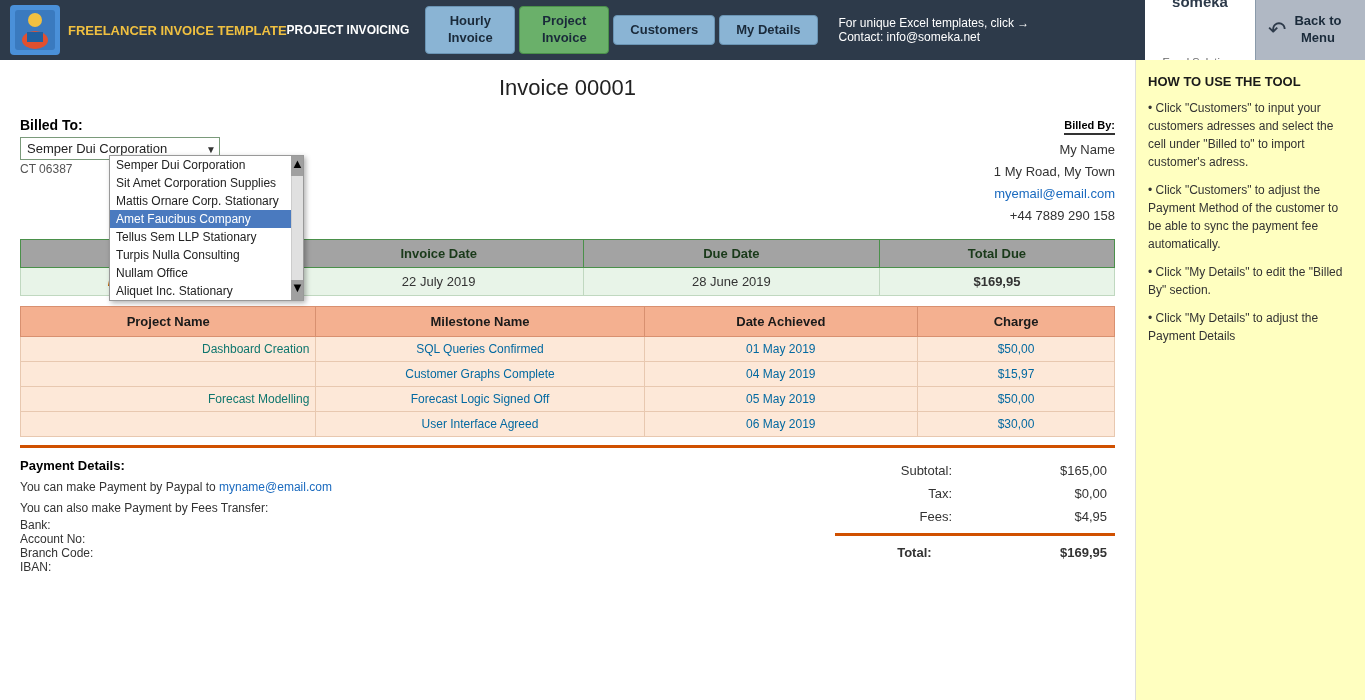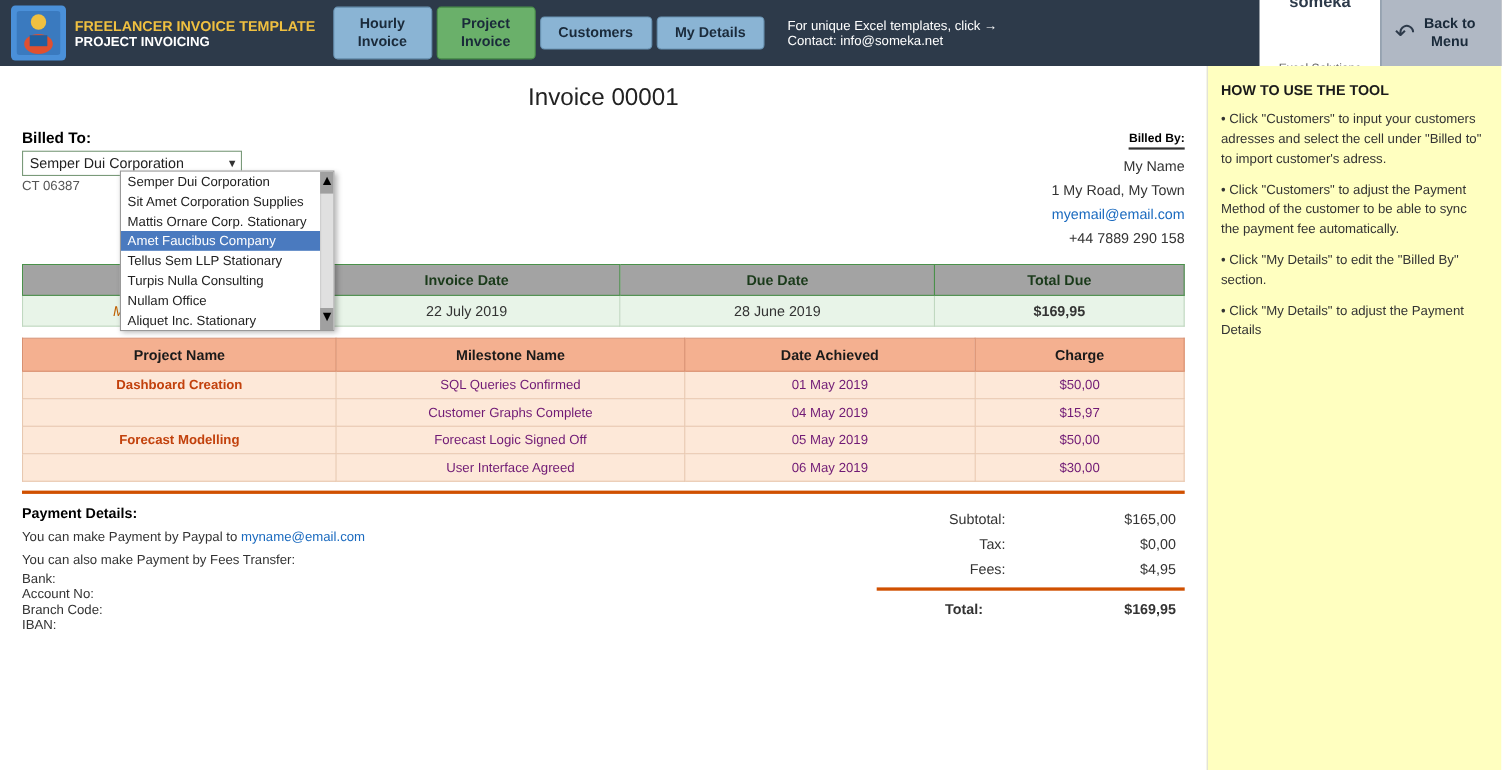--- a/index.html
+++ b/index.html
@@ -3,37 +3,37 @@
   <meta charset="utf-8">
   <style>
     * { margin: 0; padding: 0; box-sizing: border-box; }
     body { font-family: Arial, sans-serif; font-size: 13px; background: #fff; width: 1365px; height: 700px; overflow: hidden; }
 
     
     .header { background: #2d3a4a; display: flex; align-items: stretch; height: 60px; }
     .header-logo { display: flex; align-items: center; padding: 0 10px; min-width: 160px; }
     .logo-icon { width: 50px; height: 50px; background: #4a90d9; border-radius: 4px; display: flex; align-items: center; justify-content: center; margin-right: 8px; position: relative; }
     .logo-icon svg { width: 40px; height: 40px; }
-    .logo-text { display: flex; flex-direction: column; }
+    .logo-text { display: flex; flex-direction: row; }
     .logo-title { color: #f0c040; font-weight: bold; font-size: 13px; text-transform: uppercase; }
     .logo-subtitle { color: #fff; font-weight: bold; font-size: 12px; text-transform: uppercase; }
     .header-nav { display: flex; align-items: center; gap: 4px; padding: 8px 6px; }
     .nav-btn { background: #8ab4d4; border: 1px solid #6a94b4; border-radius: 4px; color: #1a2a3a; font-weight: bold; font-size: 13px; padding: 6px 16px; cursor: pointer; text-align: center; min-width: 90px; line-height: 1.3; }
     .header-promo { display: flex; flex-direction: column; justify-content: center; padding: 0 15px; color: #fff; font-size: 12px; flex: 1; }
     .header-brand { display: flex; flex-direction: column; align-items: center; justify-content: center; background: #fff; padding: 4px 14px; min-width: 110px; }
     .brand-name { font-weight: bold; font-size: 15px; color: #2d3a4a; }
     .brand-sub { font-size: 11px; color: #666; margin-top: 46px; }
     .header-back { display: flex; align-items: center; background: #b0b8c4; padding: 0 12px; cursor: pointer; min-width: 110px; gap: 8px; border-left: 1px solid #8a9aaa; }
     .back-arrow { font-size: 22px; color: #2d3a4a; }
     .back-text { font-weight: bold; font-size: 13px; color: #1a2a3a; line-height: 1.3; text-align: center; }
 
     
     .main { display: flex; height: 640px; }
     .content { flex: 1; padding: 15px 20px; overflow-y: auto; }
-    .sidebar { width: 268px; background: #ffffc0; border-left: 1px solid #ddd; padding: 14px 12px; overflow-y: auto; }
+    .sidebar { width: 230px; background: #ffffc0; border-left: 1px solid #ddd; padding: 14px 12px; overflow-y: auto; }
 
     
     .invoice-title { text-align: center; font-size: 22px; font-weight: normal; margin-bottom: 16px; color: #222; }
 
     
     .billed-row { display: flex; justify-content: space-between; align-items: flex-start; margin-bottom: 8px; }
     .billed-to { flex: 1; }
     .billed-by { text-align: right; flex: 1; }
     .billed-label { font-weight: bold; font-size: 14px; margin-bottom: 4px; }
     .billed-by-label { font-weight: bold; font-size: 11px; border-bottom: 2px solid #333; display: inline-block; padding-bottom: 2px; margin-bottom: 4px; }
@@ -54,22 +54,22 @@
     
     .info-table { width: 100%; border-collapse: collapse; margin: 12px 0 10px 0; }
     .info-table th { background: #a3a3a3; color: #1a3a1a; font-weight: bold; text-align: center; padding: 6px 10px; border: 1px solid #4a904a; font-size: 13px; }
     .info-table td { background: #e8f4e8; text-align: center; padding: 6px 10px; border: 1px solid #c0d8c0; font-size: 13px; color: #333; }
     .info-table td.date-range { color: #c06000; font-style: italic; }
     .info-table td.total-due { font-weight: bold; }
 
     
     .items-table { width: 100%; border-collapse: collapse; margin-top: 10px; }
     .items-table th { background: #f4b090; color: #1a1a1a; font-weight: bold; text-align: center; padding: 7px 6px; border: 1px solid #d89070; font-size: 13px; }
-    .items-table td { background: #fde8d8; text-align: center; padding: 5px 6px; border: 1px solid #e8c8b0; font-size: 12px; color: #701a75; }
-    .items-table td.project-name { font-weight: bold; color: #c2410c; background: #fde8d8; }
+    .items-table td { background: #fde8d8; text-align: center; padding: 5px 6px; border: 1px solid #e8c8b0; font-size: 12px; color: #0369a1; }
+    .items-table td.project-name { font-weight: normal; color: #0f766e; background: #fde8d8; text-align: right; }
 
     
     .orange-divider { height: 3px; background: #d05000; margin: 8px 0; }
 
     
     .payment-section { margin-top: 10px; display: flex; gap: 22px; }
     .payment-left { flex: 1; }
     .payment-right { width: 280px; }
     .payment-title { font-weight: bold; font-size: 13px; margin-bottom: 4px; }
     .payment-text { font-size: 12px; color: #333; line-height: 1.7; }

